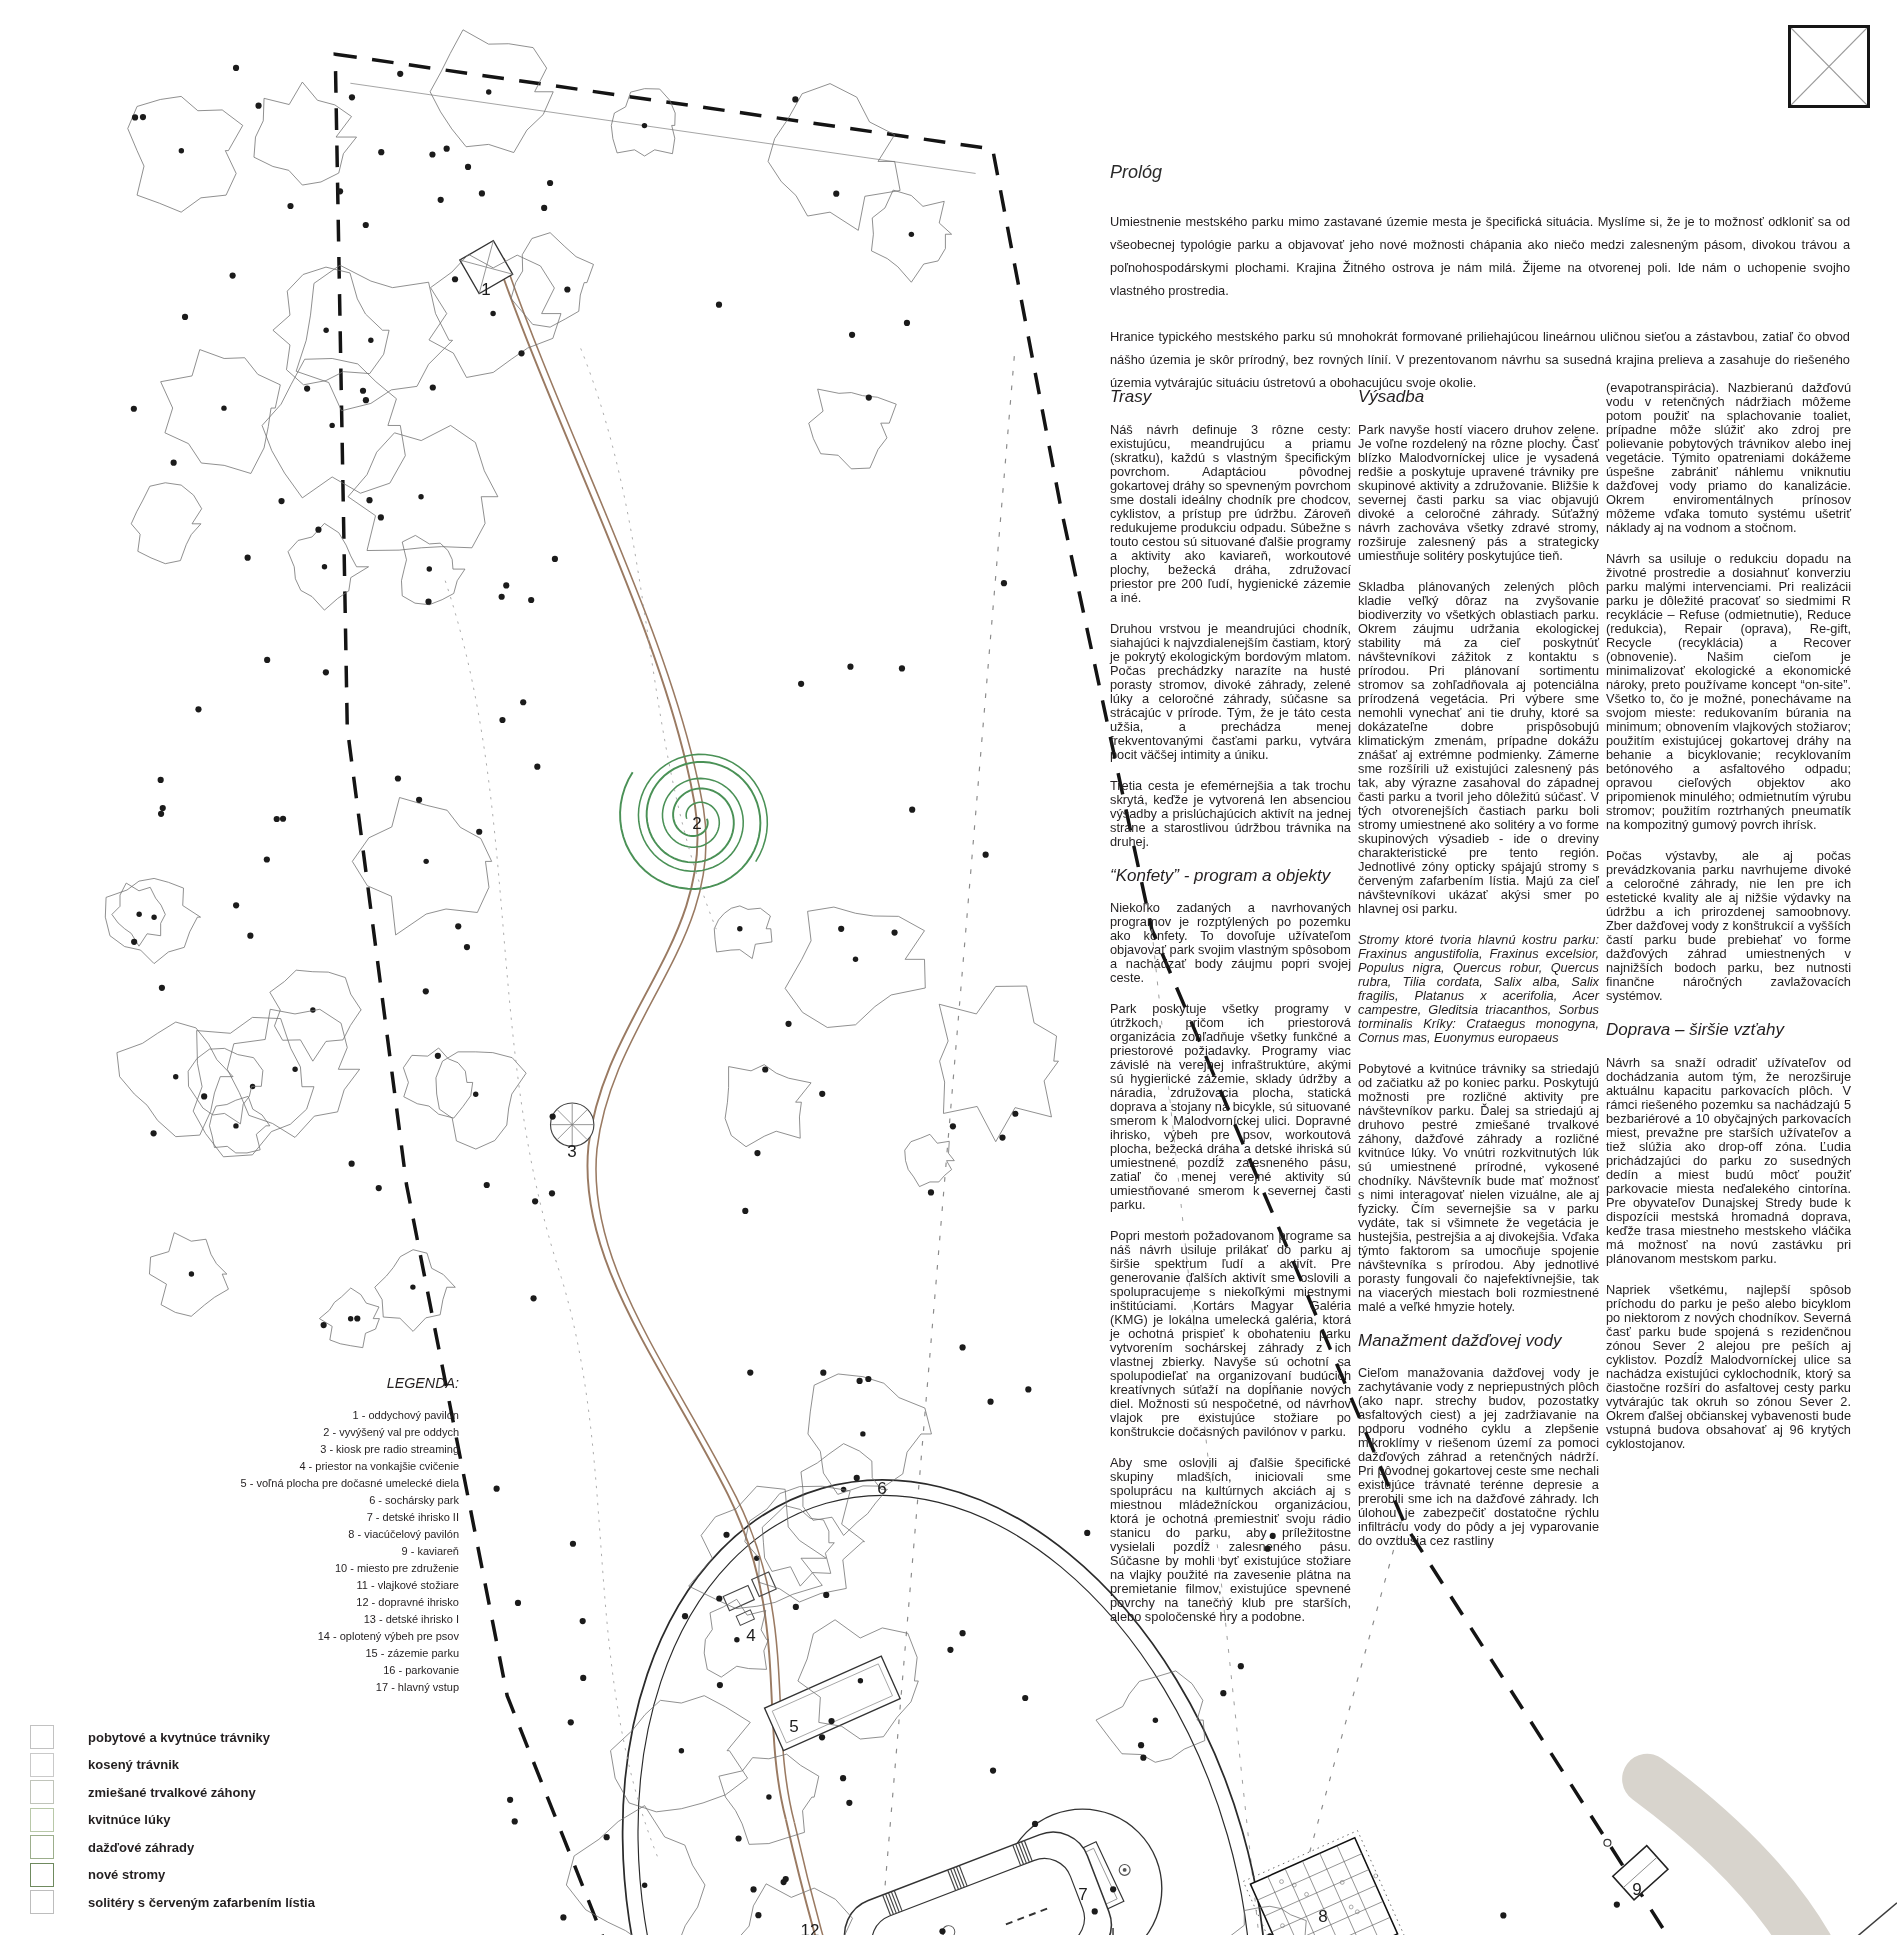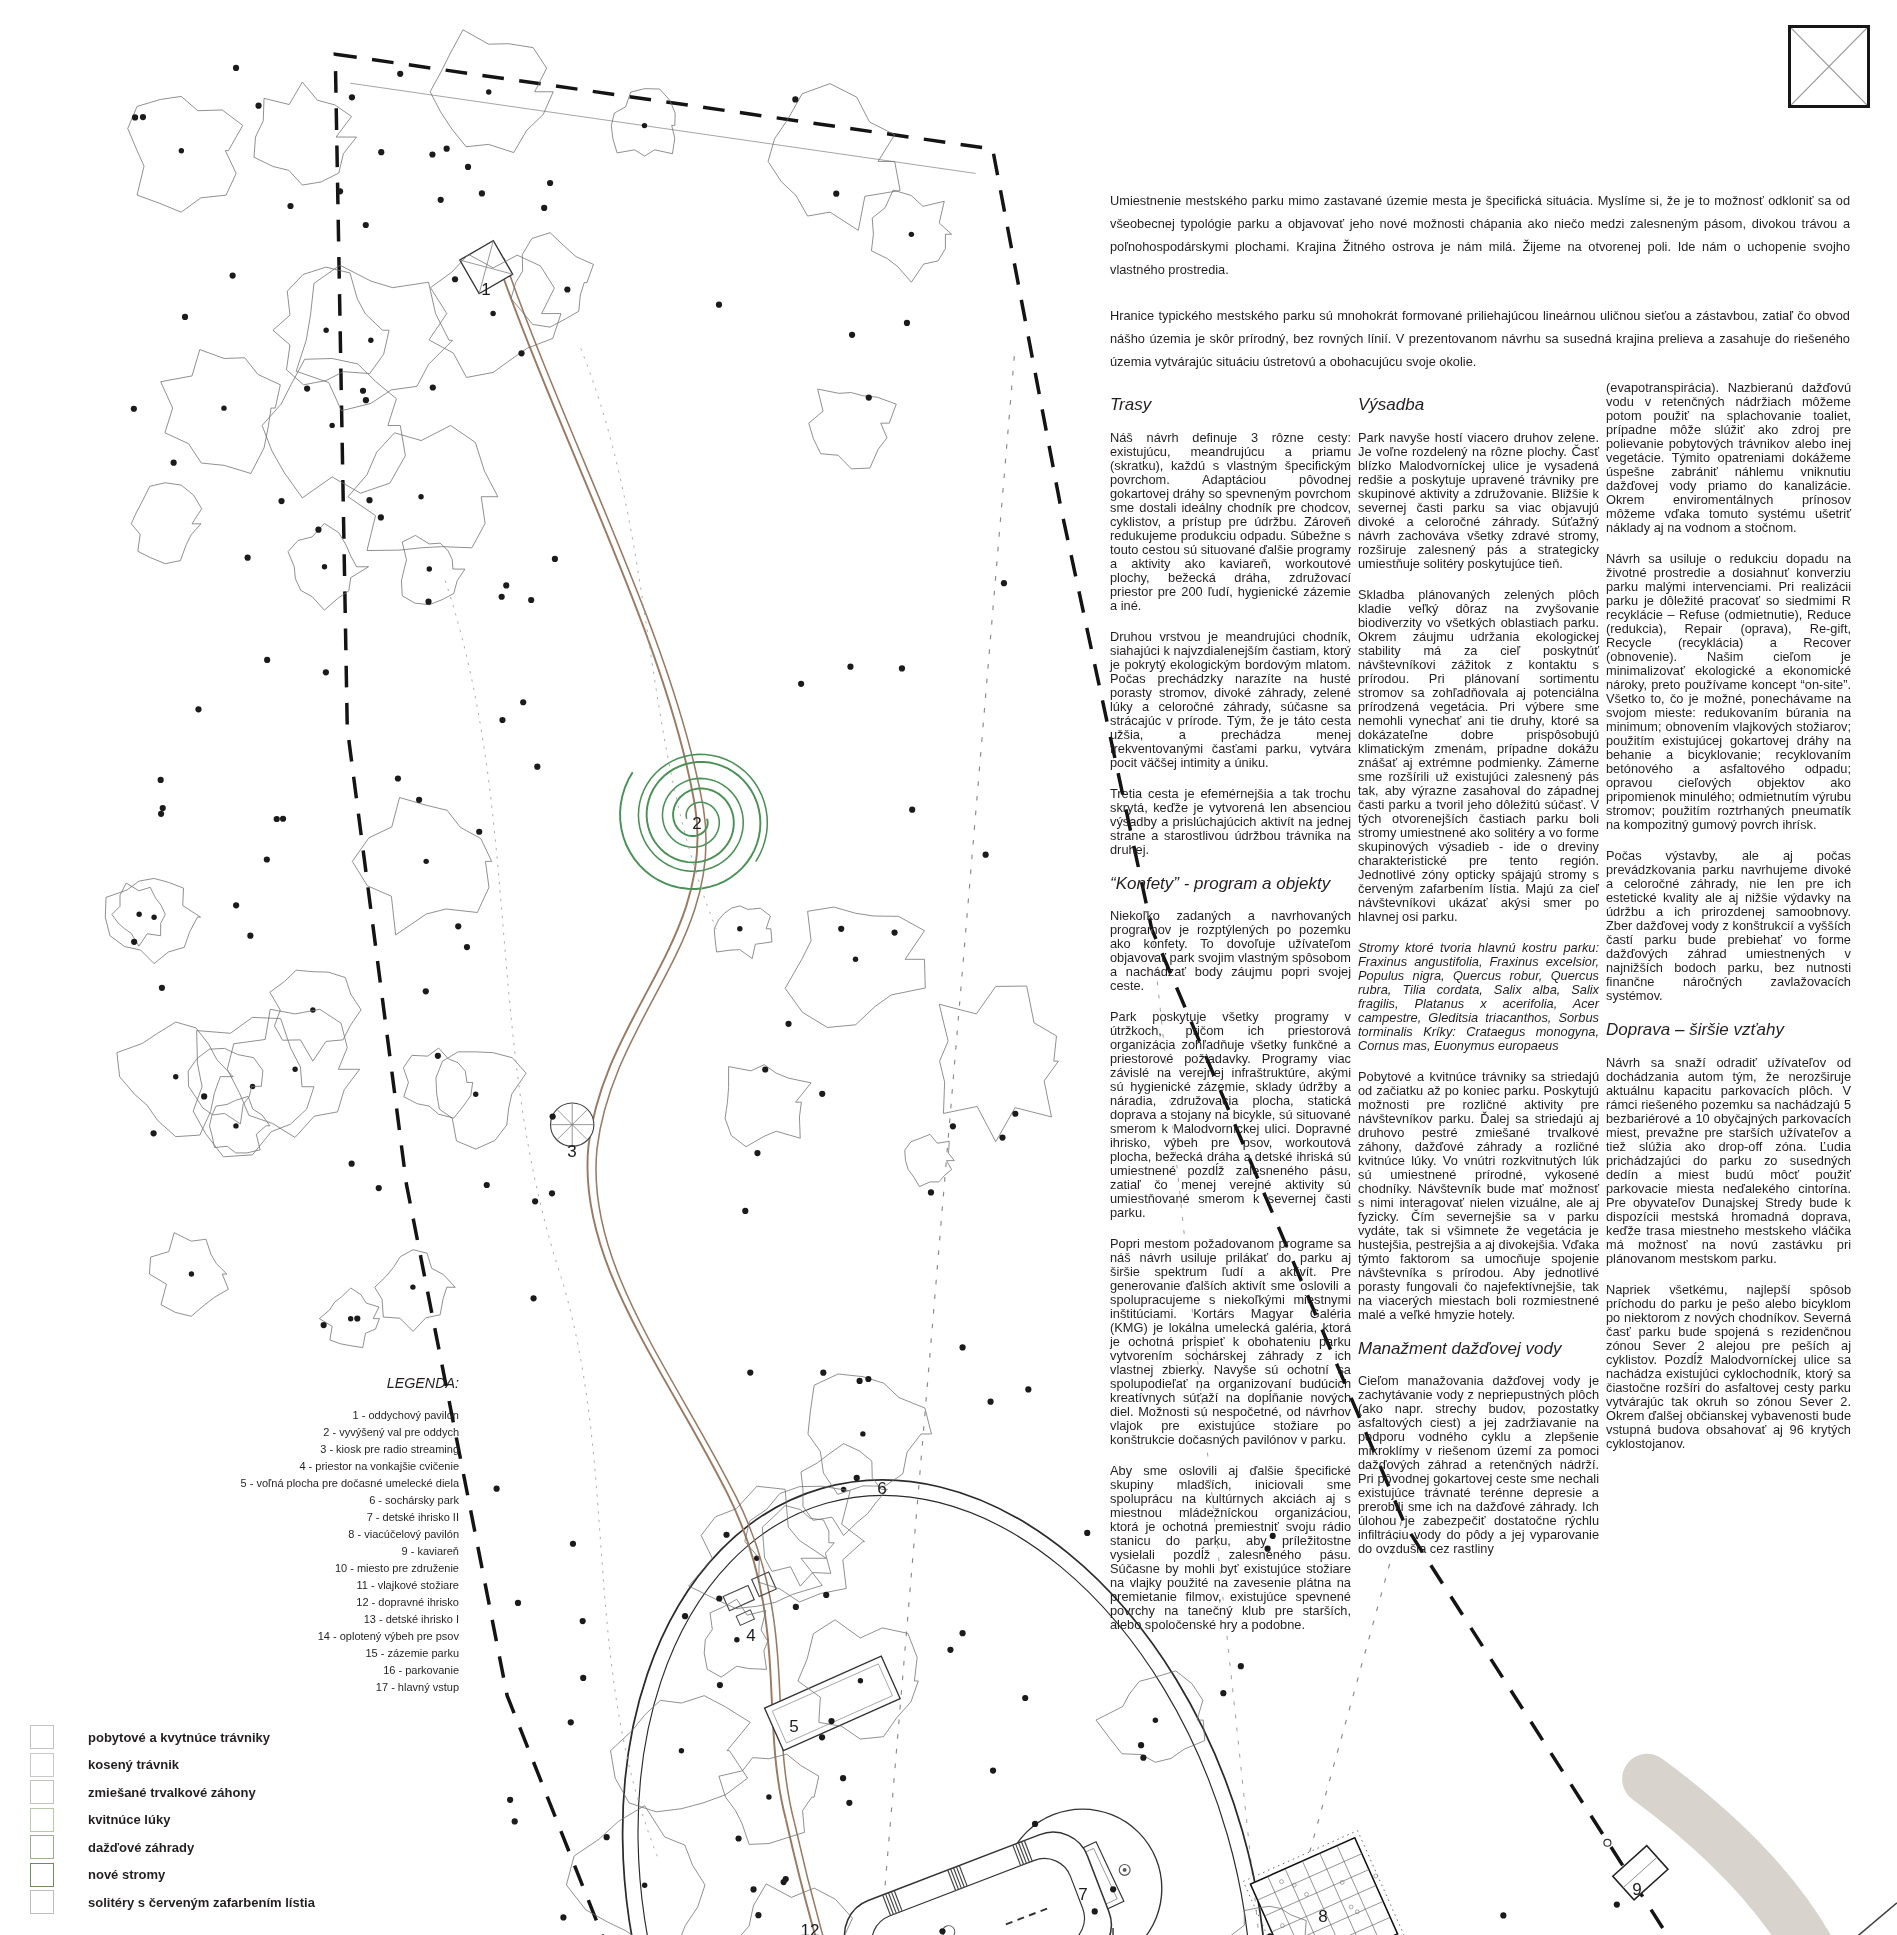--- a/index.html
+++ b/index.html
@@ -4,21 +4,21 @@
 <style>
   html,body{margin:0;padding:0;background:#e8e8e8;}
   .page{position:relative;width:1897px;height:2710px;background:#ffffff;overflow:hidden;
         font-family:"Liberation Sans", sans-serif;color:#231f20;}
   .abs{position:absolute;}
   
   .heading-italic{font-style:italic;font-size:18px;color:#2a2a2a;}
   .prolog-par{font-size:12.8px;line-height:23px;text-align:justify;margin:0 0 22.5px 0;}
   .colblock{width:241px;}
   .col-heading{font-style:italic;font-size:17px;margin:10px 0 15.5px 0;}
-  .col-heading:first-child{margin-top:14px;}
+  .col-heading:first-child{margin-top:6px;}
   .para{font-size:12.8px;line-height:14px;text-align:justify;margin:0 0 17px 0;}
   .para.it{font-style:italic;}
   
   .legend-head{font-style:italic;font-size:14.3px;margin-bottom:15.5px;}
   .legend-item{font-size:11px;line-height:17px;white-space:nowrap;}
   
   .swatch-row{position:relative;height:27.5px;font-weight:bold;}
   .swatch-box{position:absolute;left:0;top:0;width:22px;height:22px;background:#fff;border:0.8px solid #bbb;}
   .swatch-label{position:absolute;left:58px;top:4.6px;font-size:13px;white-space:nowrap;}
   
@@ -571,20 +571,21 @@
     </div>
 
   <div class="xbox">
     <svg width="76" height="77" viewBox="0 0 196 199">
       <line x1="0" y1="0" x2="196" y2="199" stroke="#9a9a9a" stroke-width="3"></line>
       <line x1="196" y1="0" x2="0" y2="199" stroke="#9a9a9a" stroke-width="3"></line>
     </svg>
   </div>
 
   <div class="abs" style="left:1110px;top:162px;width:740px;">
+    <div class="heading-italic">Prológ</div>
     <div id="prolog-paras" style="margin-top:27px;">
         <p class="prolog-par">Umiestnenie mestského parku mimo zastavané územie mesta je špecifická situácia. Myslíme si, že je to možnosť odkloniť sa od všeobecnej typológie parku a objavovať jeho nové možnosti chápania ako niečo medzi zalesneným pásom, divokou trávou a poľnohospodárskymi plochami. Krajina Žitného ostrova je nám milá. Žijeme na otvorenej poli. Ide nám o uchopenie svojho vlastného prostredia.</p>
         <p class="prolog-par">Hranice typického mestského parku sú mnohokrát formované priliehajúcou lineárnou uličnou sieťou a zástavbou, zatiaľ čo obvod nášho územia je skôr prírodný, bez rovných línií. V prezentovanom návrhu sa susedná krajina prelieva a zasahuje do riešeného územia vytvárajúc situáciu ústretovú a obohacujúcu svoje okolie.</p>
       </div>
   </div>
 
   <div class="abs colblock" id="col1" style="left:1110px;top:381px;">
       <div class="col-heading">Trasy</div>
       <p class="para">Náš návrh definuje 3 rôzne cesty: existujúcu, meandrujúcu a priamu (skratku), každú s vlastným špecifickým povrchom. Adaptáciou pôvodnej gokartovej dráhy so spevneným povrchom sme dostali ideálny chodník pre chodcov, cyklistov, a prístup pre údržbu. Zároveň redukujeme produkciu odpadu. Súbežne s touto cestou sú situované ďalšie programy a aktivity ako kaviareň, workoutové plochy, bežecká dráha, združovací priestor pre 200 ľudí, hygienické zázemie a iné.</p>
       <p class="para">Druhou vrstvou je meandrujúci chodník, siahajúci k najvzdialenejším častiam, ktorý je pokrytý ekologickým bordovým mlatom. Počas prechádzky narazíte na husté porasty stromov, divoké záhrady, zelené lúky a celoročné záhrady, súčasne sa strácajúc v prírode. Tým, že je táto cesta užšia, a prechádza menej frekventovanými časťami parku, vytvára pocit väčšej intimity a úniku.</p>

